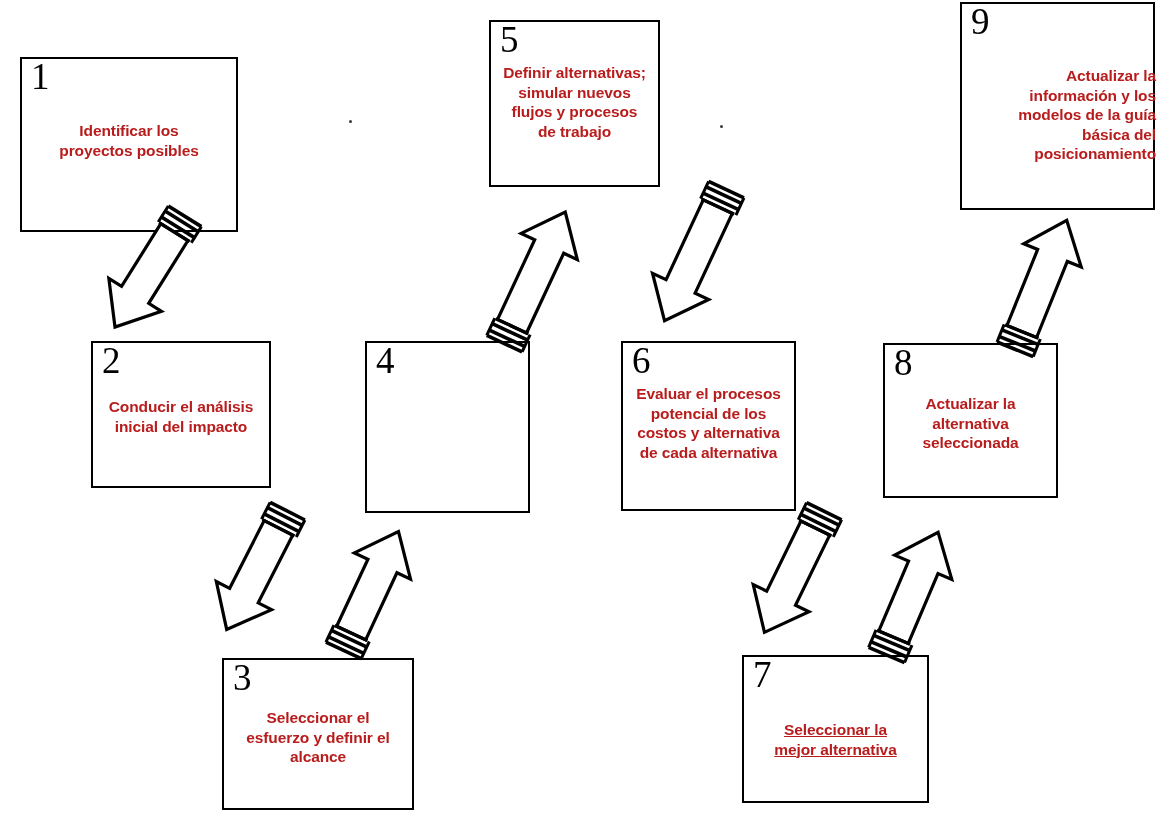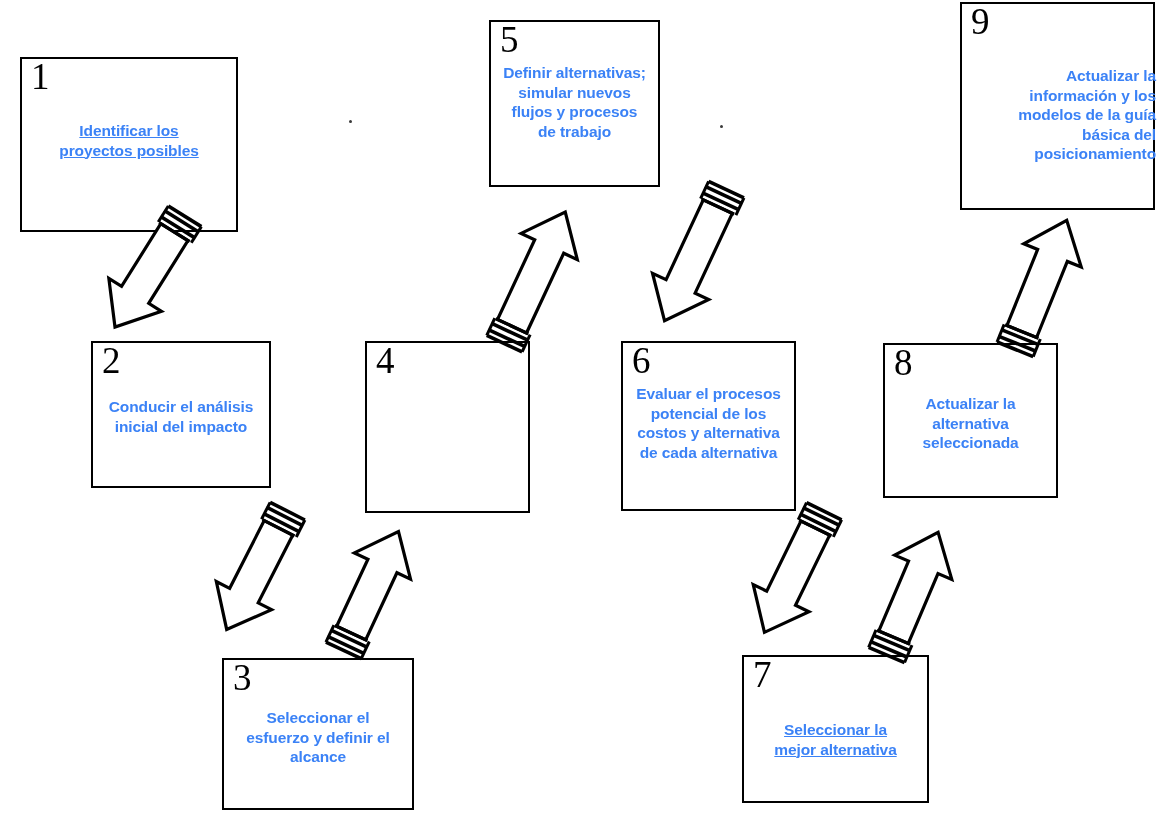--- a/index.html
+++ b/index.html
@@ -37,21 +37,21 @@
   }
   .node-label {
     position: absolute;
     left: 0;
     right: 0;
     text-align: center;
     font-family: "Liberation Sans", sans-serif;
     font-weight: bold;
     font-size: 15.5px;
     line-height: 19.5px;
-    color: #3b82f6;
+    color: #b91c1c;
     letter-spacing: -0.1px;
     padding: 0 3px;
     box-sizing: border-box;
   }
   .arrow {
     position: absolute;
     pointer-events: none;
   }
   .arrow svg {
     display: block;
@@ -70,21 +70,21 @@
 
 <div id="canvas">
 
   <div class="speck" style="left:349px;top:120px;"></div>
   <div class="speck" style="left:225px;top:381px;"></div>
   <div class="speck" style="left:720px;top:125px;"></div>
   <div class="speck" style="left:788px;top:720px;"></div>
 
   <div class="node" style="left:20px; top:57px; width:218px; height:175px;">
     <div class="node-number">1</div>
-    <div class="node-label" style="top:62px;text-decoration:underline;">
+    <div class="node-label" style="top:62px;">
       <div>Identificar los</div>
       <div>proyectos posibles</div>
     </div>
   </div>
 
   <div class="node" style="left:91px; top:341px; width:180px; height:147px;">
     <div class="node-number">2</div>
     <div class="node-label" style="top:54px; left:-21px; right:-21px;">
       <div>Conducir el análisis</div>
       <div>inicial del impacto</div>

